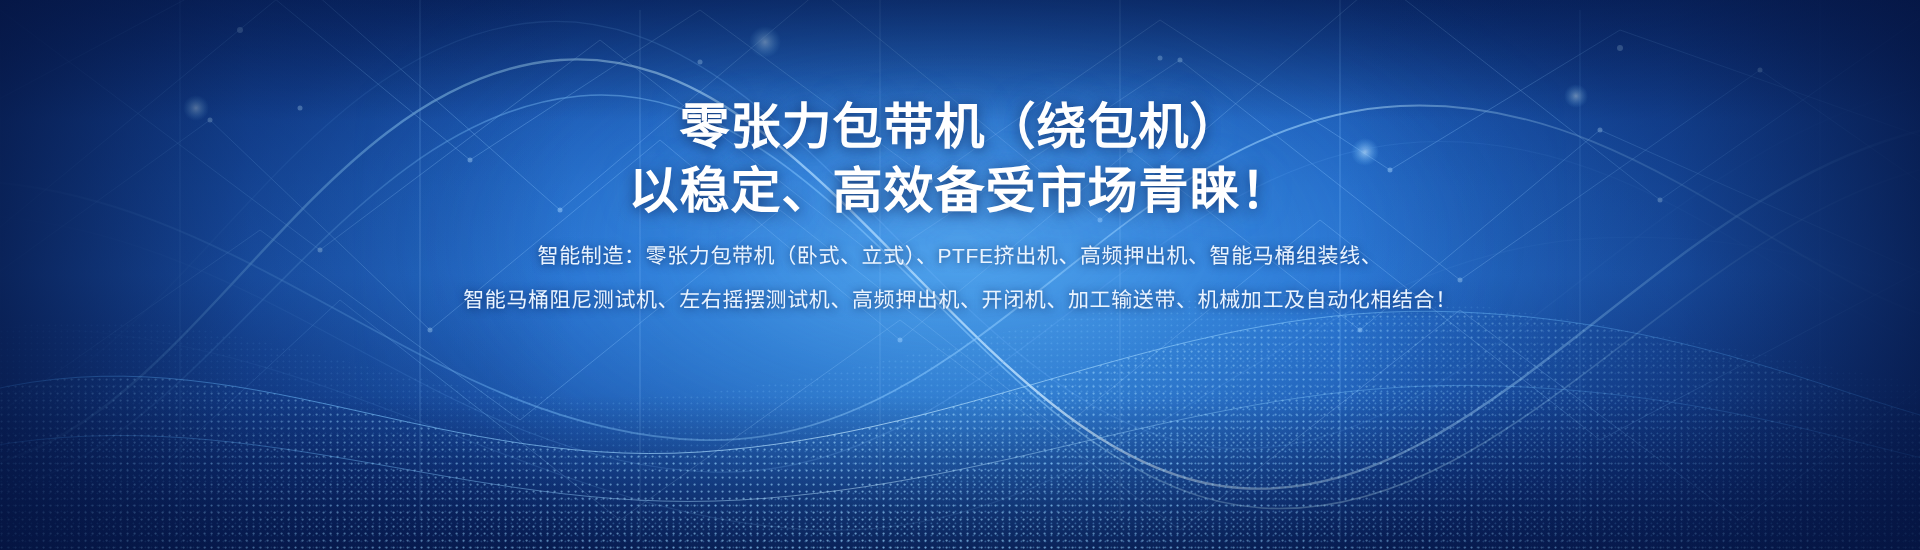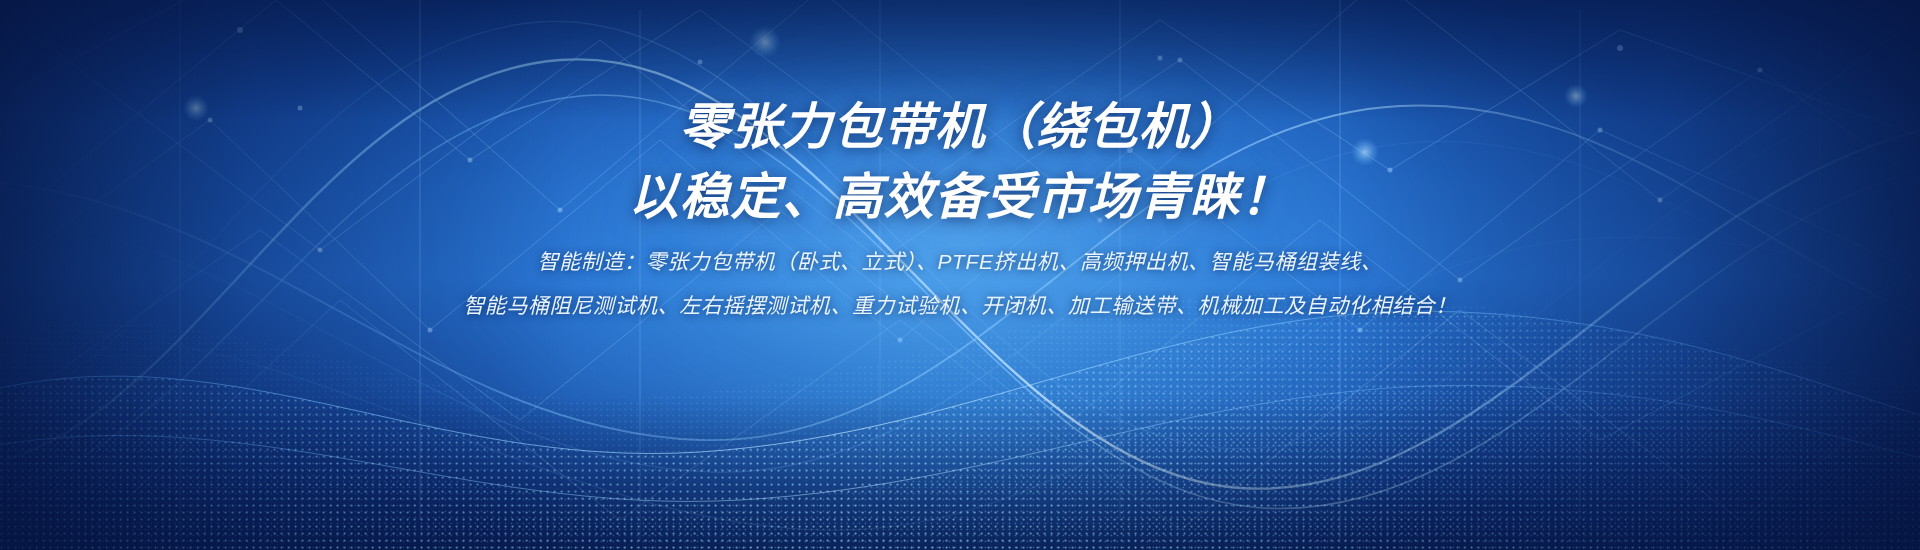--- a/index.html
+++ b/index.html
@@ -9,21 +9,20 @@
     position:relative;
     width:1920px;height:550px;
     overflow:hidden;
     font-family:"Liberation Sans","DejaVu Sans",sans-serif;
     background:
       radial-gradient(ellipse 1100px 520px at 50% 46%, rgba(60,145,235,0.55) 0%, rgba(34,100,200,0.30) 38%, rgba(16,58,150,0.05) 68%, rgba(10,40,120,0) 100%),
       radial-gradient(ellipse 900px 380px at 50% 78%, rgba(40,120,225,0.35) 0%, rgba(20,70,170,0.10) 55%, rgba(10,40,120,0) 100%),
       linear-gradient(180deg,#0e3a8c 0%, #14479e 14%, #1a56b4 34%, #1e5ec0 50%, #17499f 70%, #0f3380 86%, #0a2568 100%),
       linear-gradient(90deg,#0a2a72 0%, #1350ad 26%, #2a74d8 50%, #1350ad 74%, #0a2a72 100%);
     background-blend-mode:screen,screen,normal,multiply;
-    font-style:italic;
   }
   .layer{position:absolute;inset:0;width:100%;height:100%;}
   .vignette{
     position:absolute;inset:0;
     background:
       linear-gradient(90deg, rgba(5,20,64,0.80) 0%, rgba(6,24,72,0.34) 13%, rgba(0,0,0,0) 30%, rgba(0,0,0,0) 70%, rgba(6,24,72,0.34) 87%, rgba(5,20,64,0.80) 100%),
       linear-gradient(180deg, rgba(4,18,60,0.55) 0%, rgba(0,0,0,0) 22%, rgba(0,0,0,0) 72%, rgba(4,16,56,0.62) 100%);
     pointer-events:none;
   }
   .glow{
@@ -37,21 +36,21 @@
     display:flex;flex-direction:column;align-items:center;
     z-index:8;
   }
   .title{
     margin:0;padding:0;text-align:center;color:#ffffff;
     font-weight:bold;letter-spacing:1px;
     text-shadow:0 2px 14px rgba(6,28,80,0.75), 0 0 34px rgba(110,180,255,0.35);
     white-space:nowrap;
   }
   #title-line1{font-size:50px;line-height:58px;margin-top:98px;}
-  #title-line2{font-size:50px;line-height:58px;margin-top:12px;}
+  #title-line2{font-size:50px;line-height:58px;margin-top:6px;}
   .subtitle{
     margin:0;padding:0;text-align:right;color:#eaf4ff;
     font-size:21px;line-height:44px;font-weight:normal;letter-spacing:.6px;
     text-shadow:0 1px 8px rgba(6,28,80,0.75);
     white-space:nowrap;
   }
   #subtitle-line1{margin-top:14px;}
   #subtitle-line2{margin-top:0px;}
 </style>
 </head>
@@ -197,16 +196,16 @@
       <path d="M-40,452 C 240,392 460,516 740,500 C 1020,484 1220,376 1500,386 C 1730,394 1870,452 1980,470" opacity="0.7"></path>
     </g>
   </svg>
 
   <div class="vignette"></div>
 
   <div class="content">
     <h1 class="title" id="title-line1">零张力包带机（绕包机）</h1>
     <h1 class="title" id="title-line2">以稳定、高效备受市场青睐！</h1>
     <p class="subtitle" id="subtitle-line1">智能制造：零张力包带机（卧式、立式）、PTFE挤出机、高频押出机、智能马桶组装线、</p>
-    <p class="subtitle" id="subtitle-line2">智能马桶阻尼测试机、左右摇摆测试机、重力试验机、开闭机、加工输送带、机械加工及自动化相结合！</p>
+    <p class="subtitle" id="subtitle-line2">智能马桶阻尼测试机、左右摇摆测试机、高频押出机、开闭机、加工输送带、机械加工及自动化相结合！</p>
   </div>
 
 </div>
 
 </body></html>

